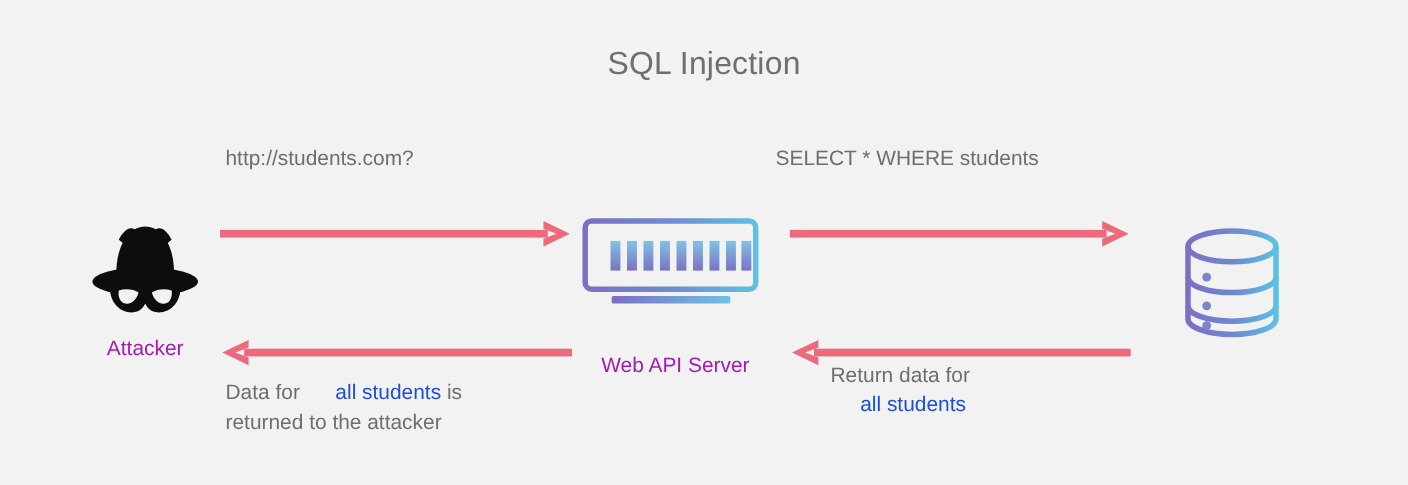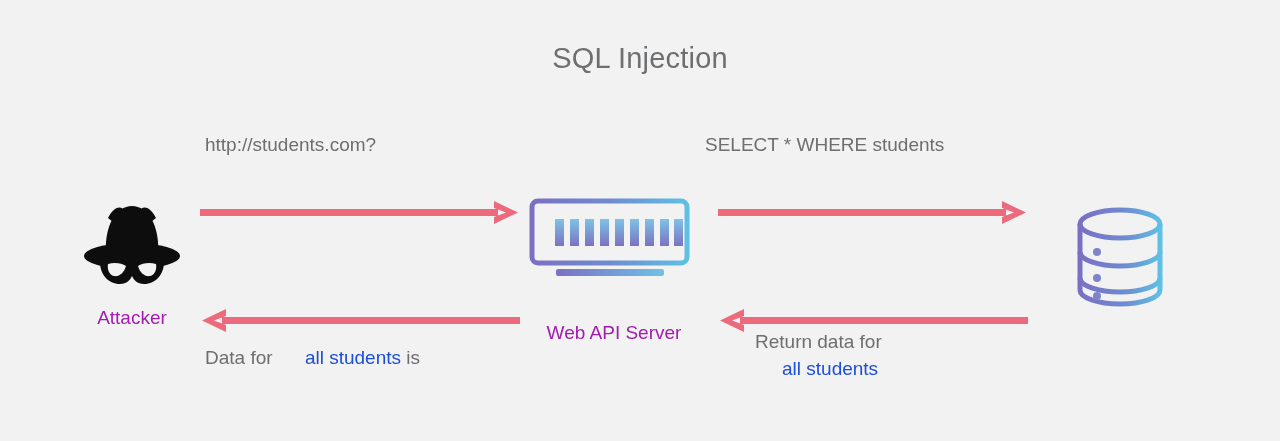--- a/index.html
+++ b/index.html
@@ -205,20 +205,21 @@
   <div class="msg" id="msg-request">
     <span>http://students.com?</span><br>
   </div>
 
   <div class="msg" id="msg-query">
     <span>SELECT * WHERE students</span><br>
   </div>
 
   <div class="msg" id="msg-response">
     <span>Data for </span><span class="hl">all students</span><span> is</span><br>
+    <span>returned to the attacker</span>
   </div>
 
   <div class="msg" id="msg-return">
     <span>Return data for</span><br>
     <span class="hl">all students</span>
   </div>
 
 </div>
 
 </body></html>

